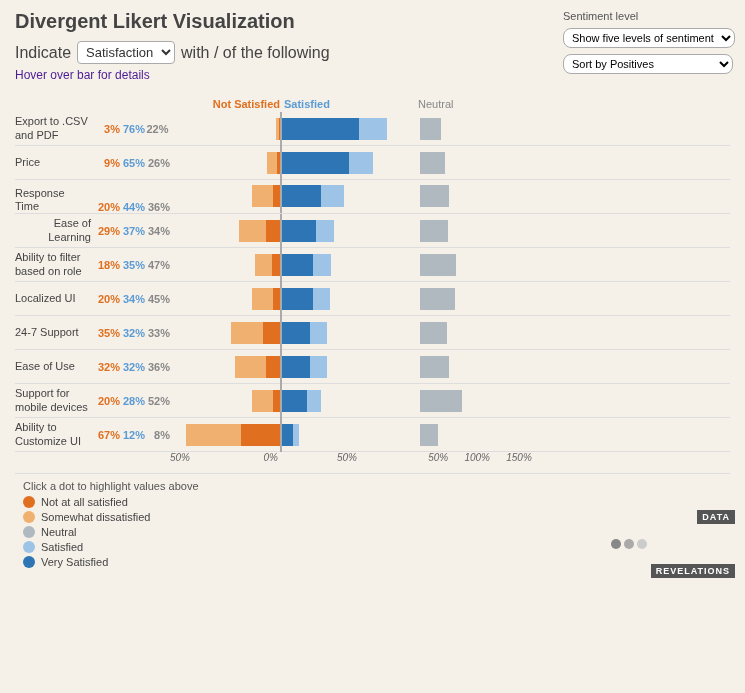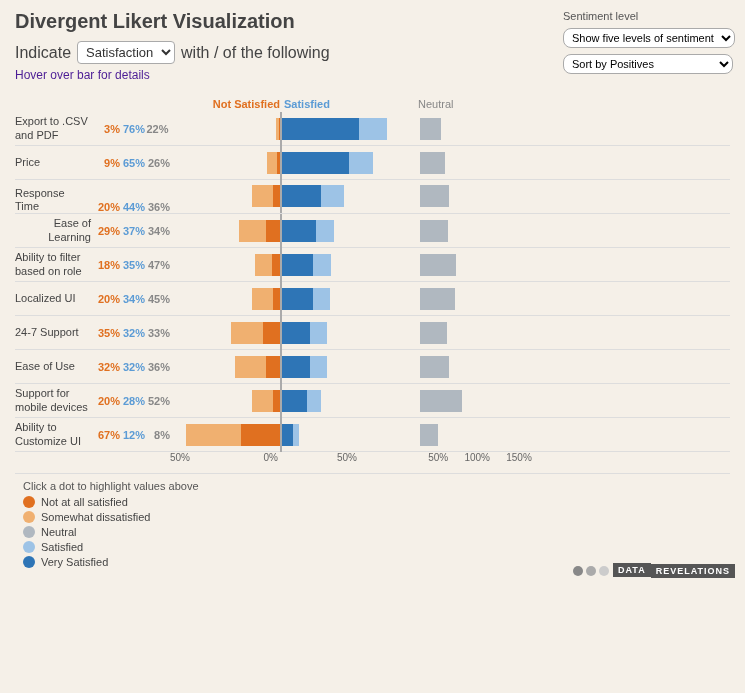--- a/index.html
+++ b/index.html
@@ -366,21 +366,21 @@
             <span style="height: 22px; display: inline-block; background: rgb(46, 117, 182); width: 11.2px;"></span>
             <span style="height: 22px; display: inline-block; background: rgb(157, 195, 230); width: 5.6px;"></span>
           </div>
           <div style="display: flex; width: 120px; height: 22px; align-items: center; margin-left: 8px;">
             <span style="height: 22px; display: inline-block; background: rgb(176, 184, 192); width: 17.5px;"></span>
           </div>
         </div>
       </div>
     </div>
 
-  <div style="display:flex;">
+  <div style="display:flex;font-style:italic;">
     <div style="width:155px;flex-shrink:0;"></div>
     <div style="display:flex;font-size:10px;color:#666;align-items:center;">
       <div style="width:110px;display:flex;justify-content:space-between;padding-right:2px;">
         <span>50%</span>
         <span>0%</span>
       </div>
       <div style="width:2px;"></div>
       <div style="width:130px;display:flex;justify-content:center;">
         <span>50%</span>
       </div>
@@ -417,18 +417,18 @@
         </div>
       </div>
   </div>
 
   <div class="branding">
     <div class="brand-dots">
       <div class="brand-dot" style="background:#888;"></div>
       <div class="brand-dot" style="background:#aaa;"></div>
       <div class="brand-dot" style="background:#ccc;"></div>
     </div>
-    <div style="display:flex;align-items:flex-start;">
+    <div style="display:flex;flex-direction:column;align-items:flex-end;gap:39px;">
       <div class="brand-text">DATA</div>
       <div class="brand-text" style="margin-top:1px;">REVELATIONS</div>
     </div>
   </div>
 </div>
 
 </body></html>

